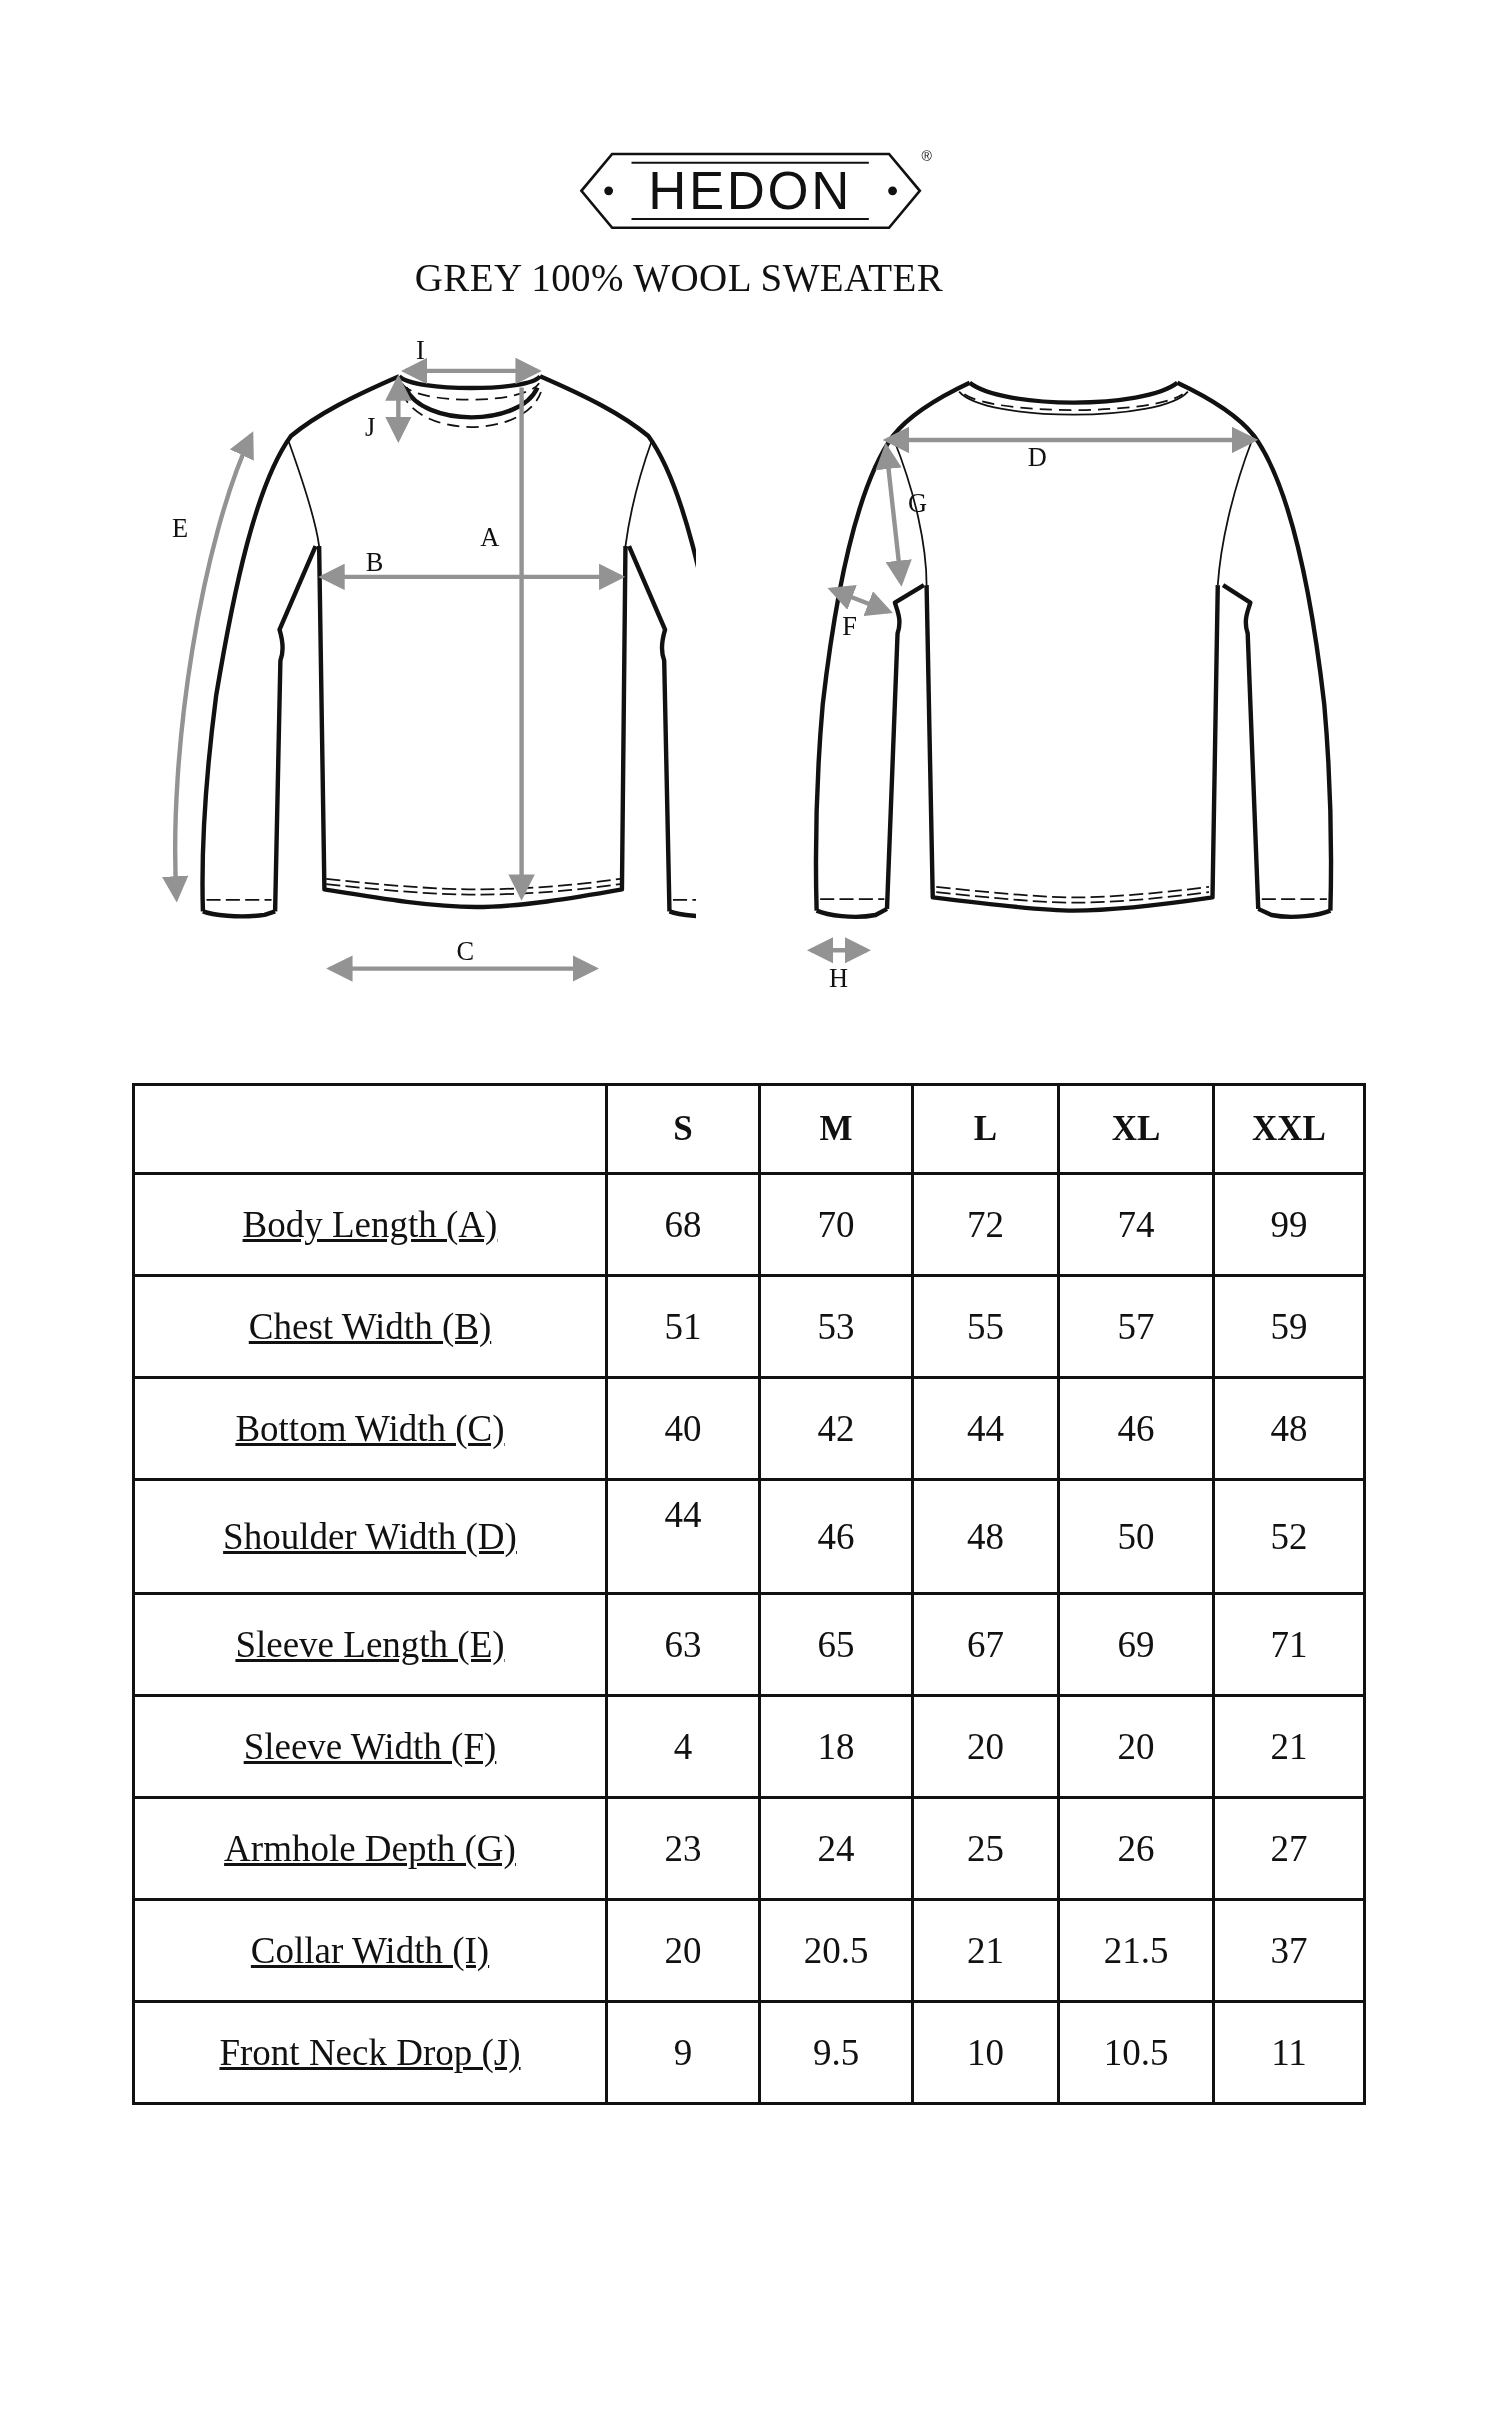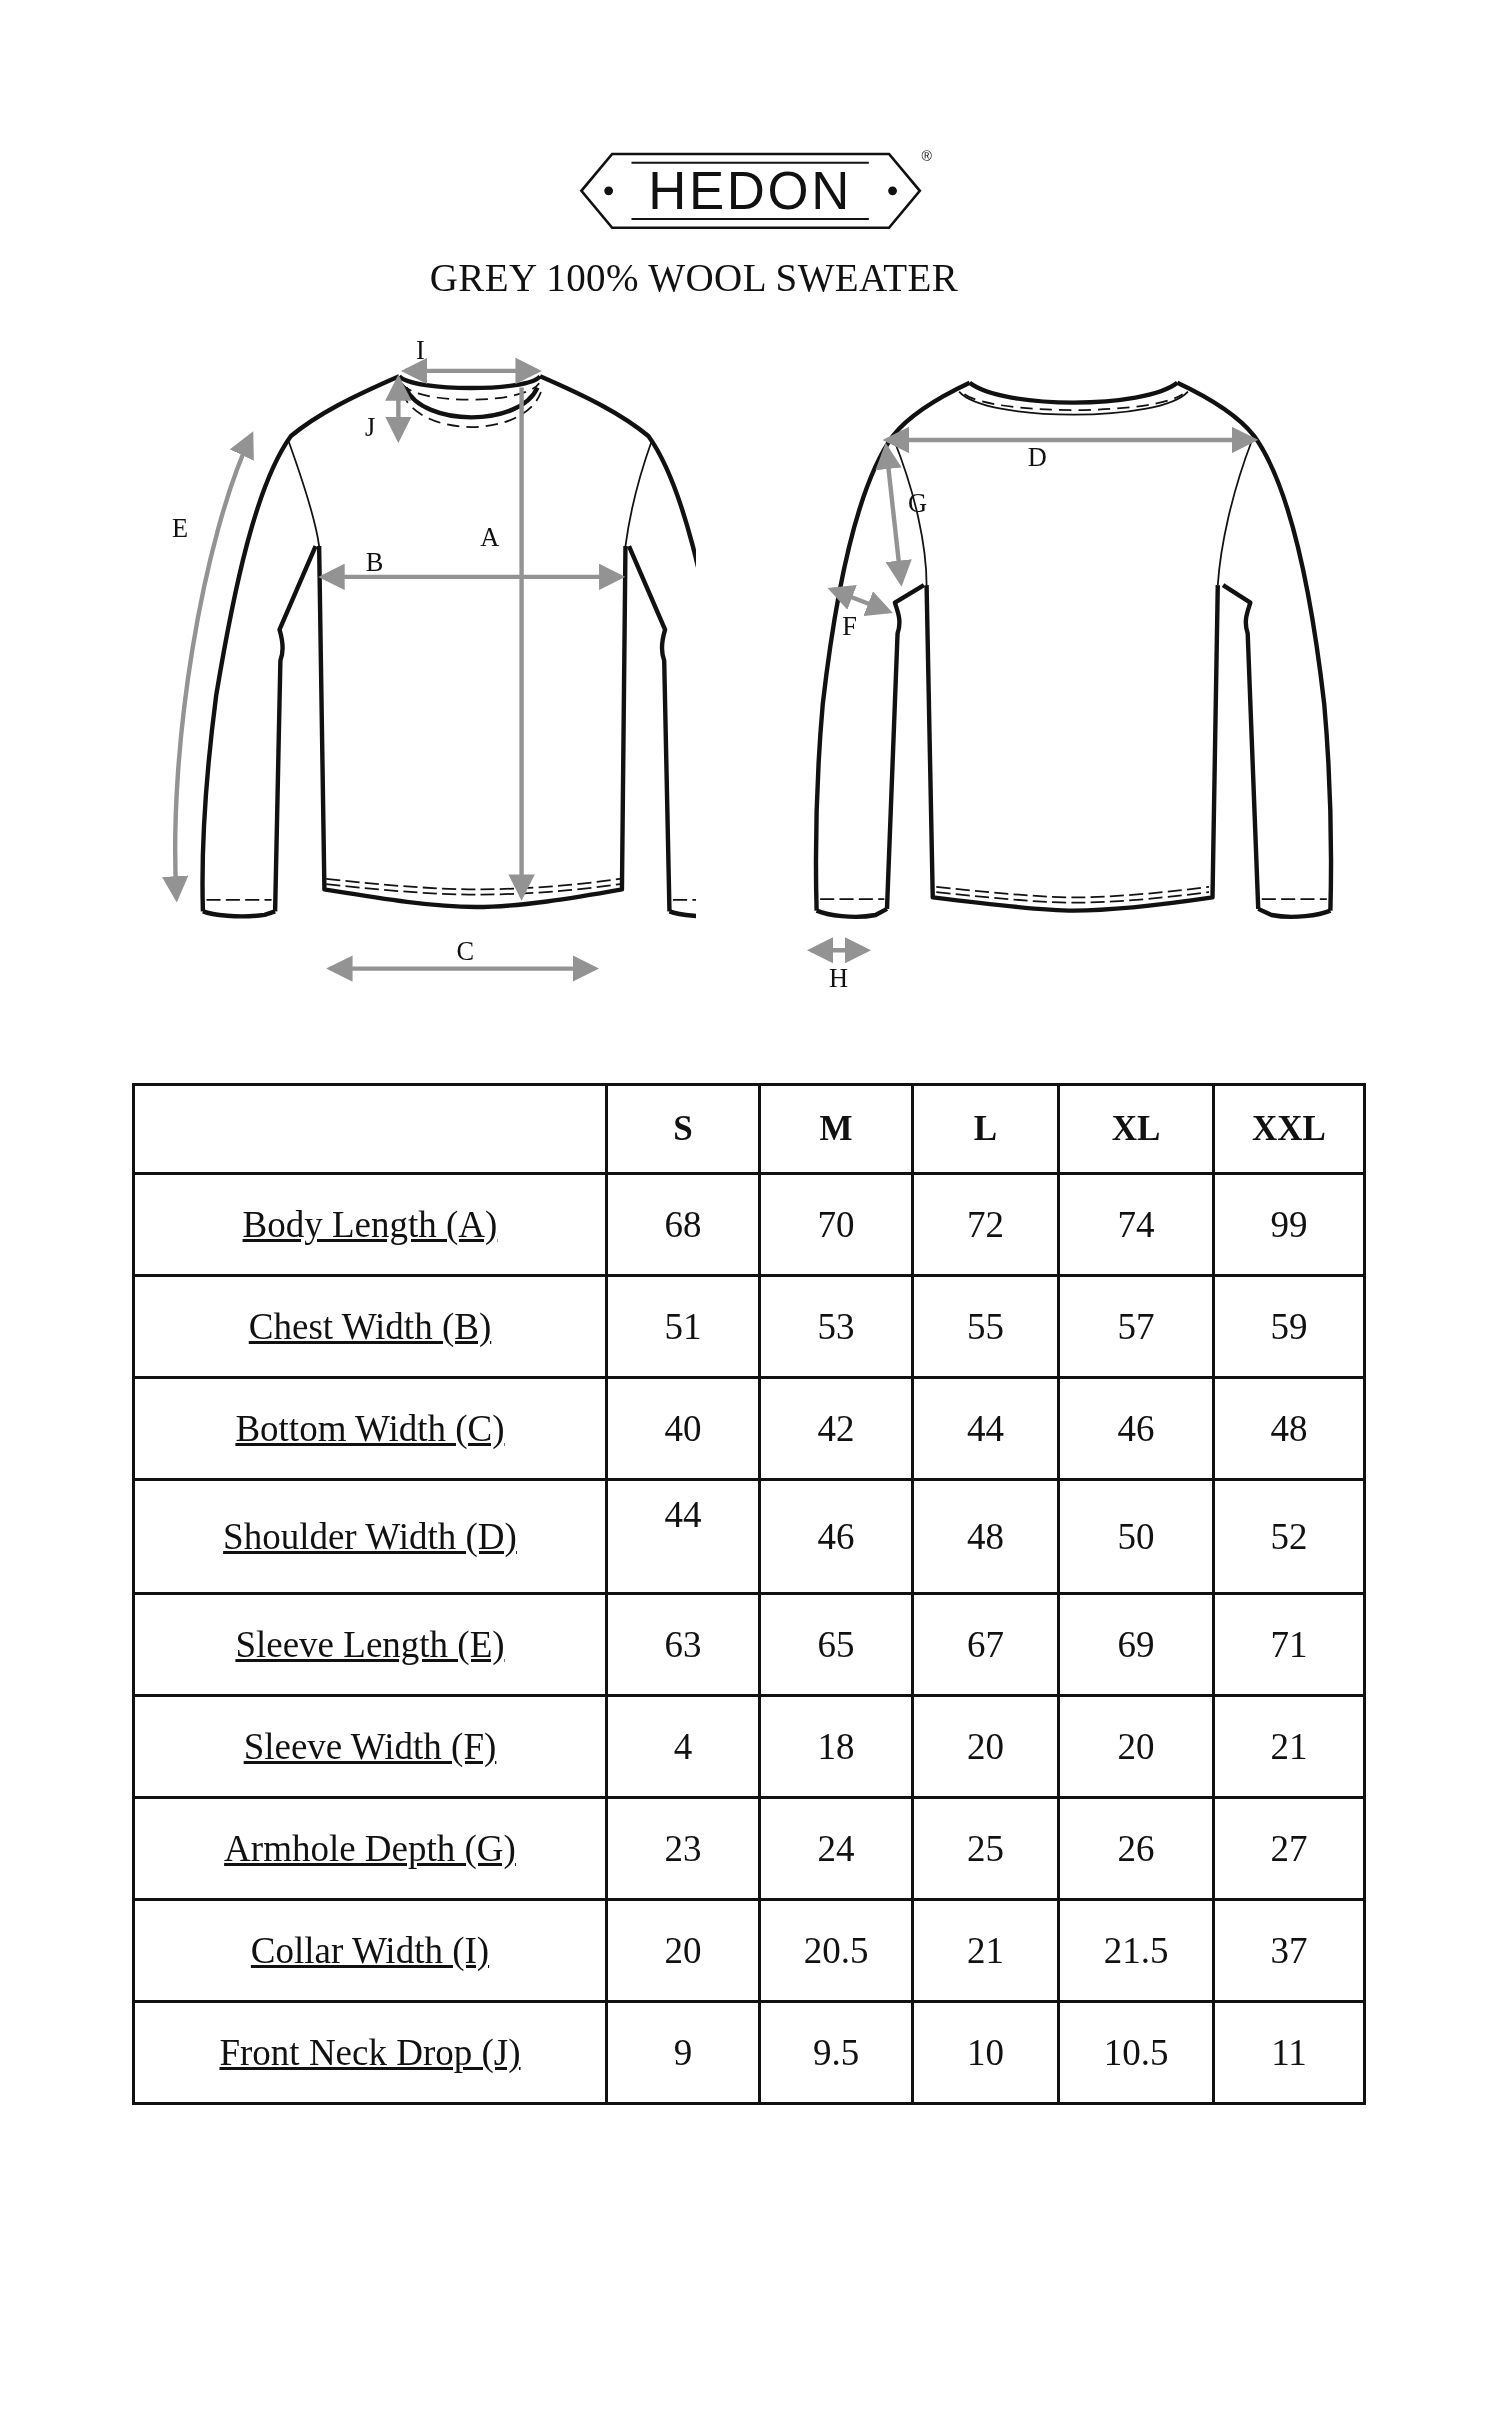--- a/index.html
+++ b/index.html
@@ -1,21 +1,21 @@
 <!DOCTYPE html>
 <html style="font-size:14px"><head>
 <meta charset="utf-8">
 <style>
   html, body { margin: 0; padding: 0; background: #ffffff; }
   body { width: 1511px; height: 2413px; position: relative; overflow: hidden;
          font-family: "Liberation Serif", "DejaVu Serif", serif; color: #111; }
   .logo { position: absolute; left: 577px; top: 97px; width: 356px; height: 97px; margin-top: 48px; }
   .logo svg { width: 100%; height: 100%; display: block; }
   .title { position: absolute; left: 0; width: 1358px; top: 255px; text-align: center;
-           font-size: 39px; letter-spacing: 0.4px; line-height: 46px; margin-left: 15px; }
+           font-size: 39px; letter-spacing: 0.4px; line-height: 46px; }
   .diagram { position: absolute; }
   .diagram svg { display: block; width: 100%; height: 100%; }
   .dlabel { font-family: "Liberation Serif", serif; font-size: 30px; fill: #111; }
   table.size { position: absolute; left: 132px; top: 1083px; width: 1231px;
                border-collapse: collapse; table-layout: fixed; }
   table.size td, table.size th { border: 3.5px solid #111; text-align: center; vertical-align: middle;
                font-size: 37px; padding: 0; }
   table.size th { font-weight: bold; height: 86px; font-size: 35px; }
   table.size td.label { font-size: 37px; text-decoration: underline; }
   table.size tr.row td { height: 99px; }

